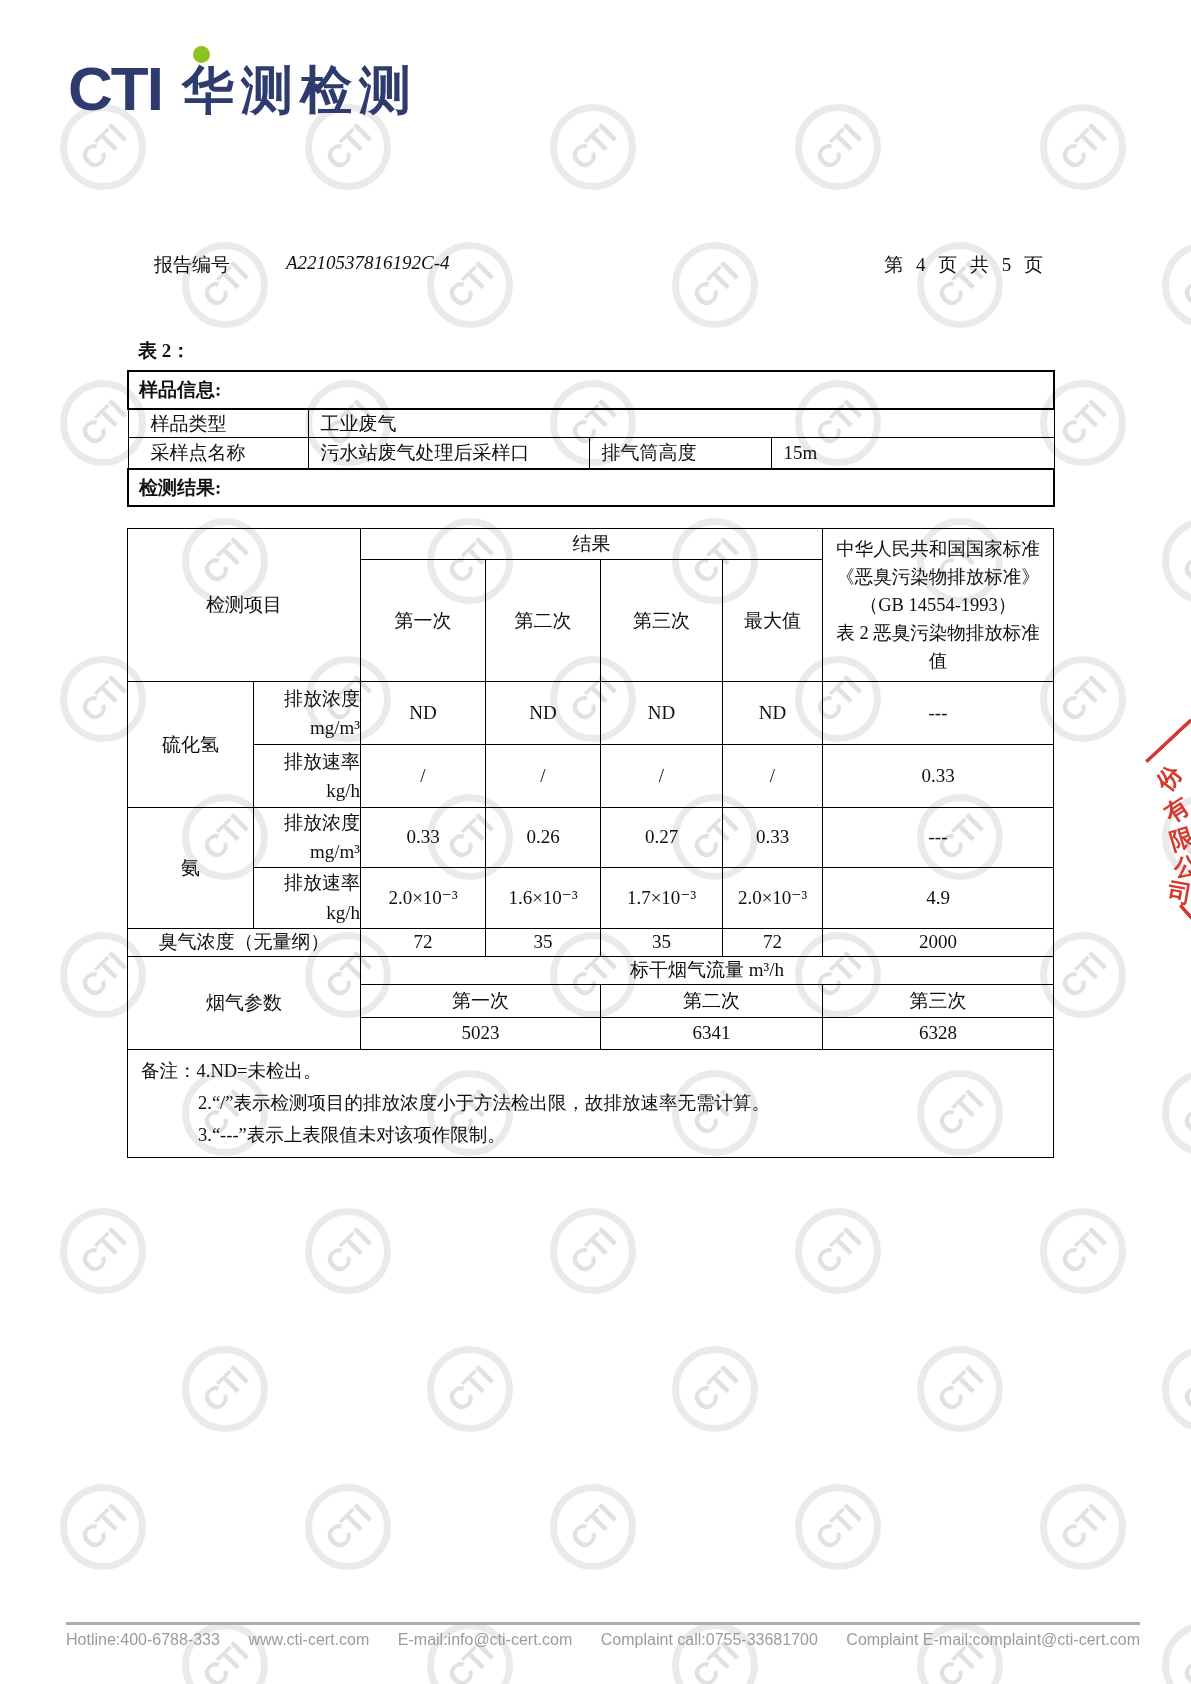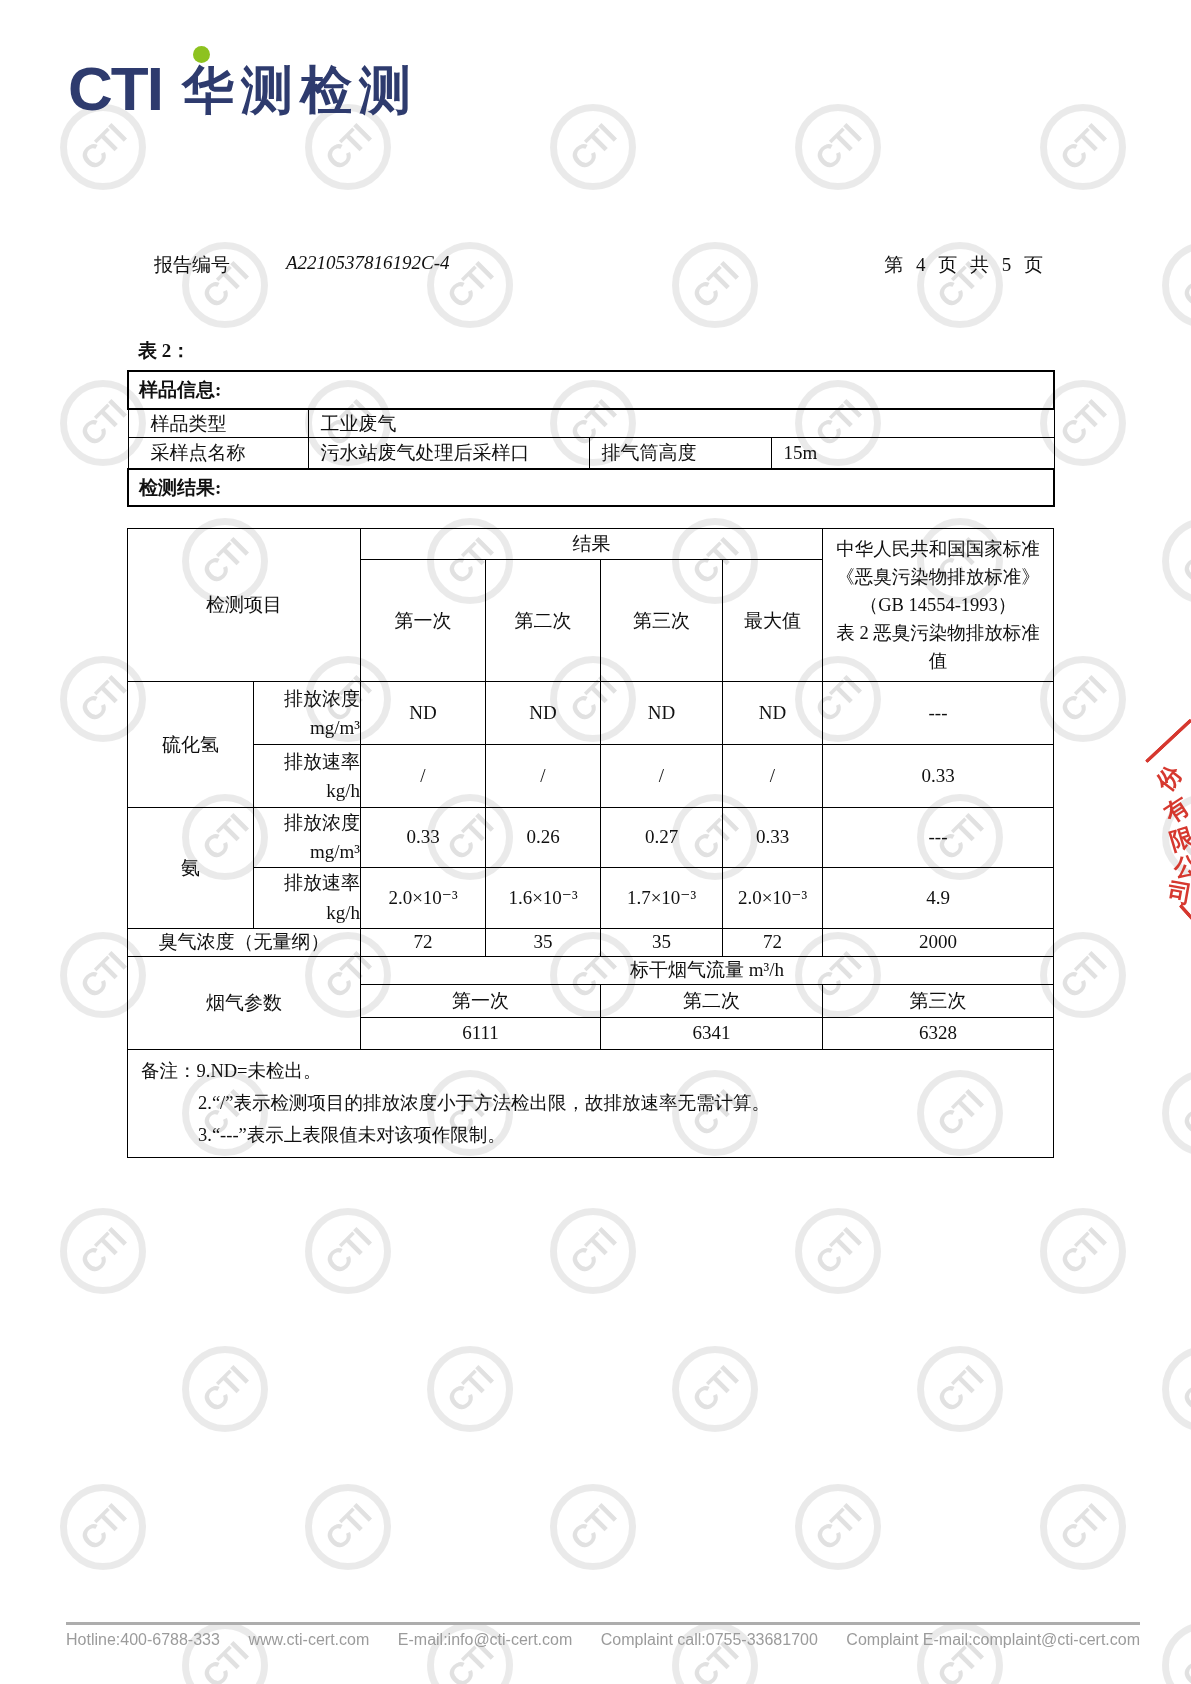--- a/index.html
+++ b/index.html
@@ -385,27 +385,27 @@
     <tr>
       <td class="c" colspan="2" rowspan="3">烟气参数</td>
       <td class="c" colspan="5" style="height:27px">标干烟气流量 m³/h</td>
     </tr>
     <tr>
       <td class="c" colspan="2" style="height:32px">第一次</td>
       <td class="c" colspan="2">第二次</td>
       <td class="c">第三次</td>
     </tr>
     <tr>
-      <td class="c" colspan="2" style="height:31px">6111</td>
+      <td class="c" colspan="2" style="height:31px">5023</td>
       <td class="c" colspan="2">6341</td>
       <td class="c">6328</td>
     </tr>
     <tr>
       <td class="notes" colspan="7" style="height:92px">
-        <div class="noteline"><span>备注：</span><span>9.ND=未检出。</span></div>
+        <div class="noteline"><span>备注：</span><span>4.ND=未检出。</span></div>
         <div class="noteline indent"><span>2.“/”表示检测项目的排放浓度小于方法检出限，故排放速率无需计算。</span></div>
         <div class="noteline indent"><span>3.“---”表示上表限值未对该项作限制。</span></div>
       </td>
     </tr>
   </tbody>
     </table>
 
   <div class="stamp">
     <div class="stroke stroke1"></div>
     <span class="sc sc1">份</span>

